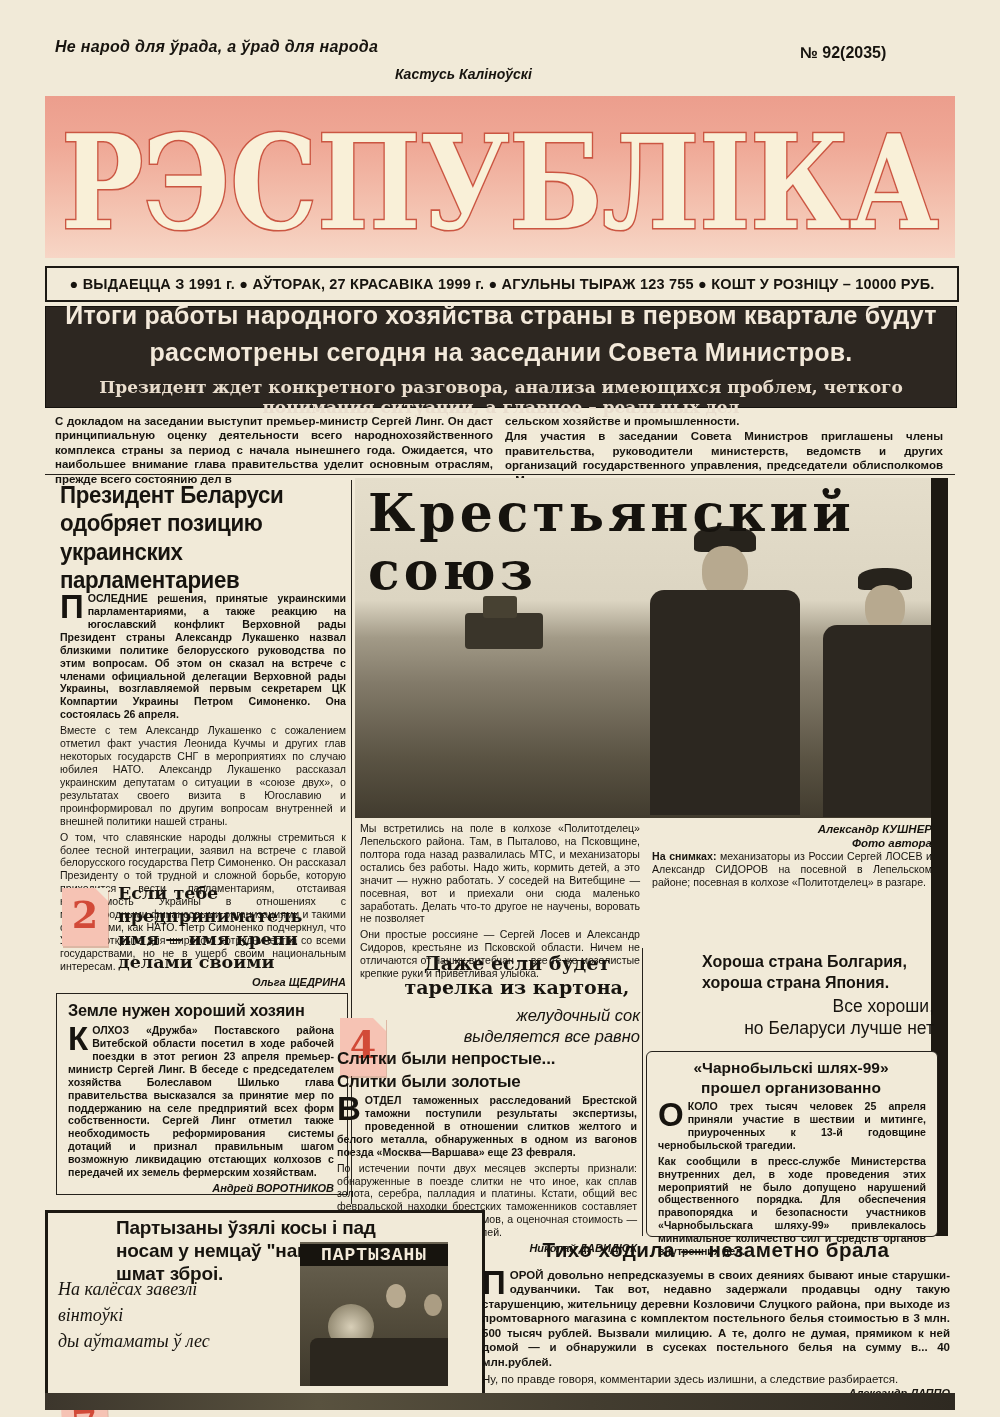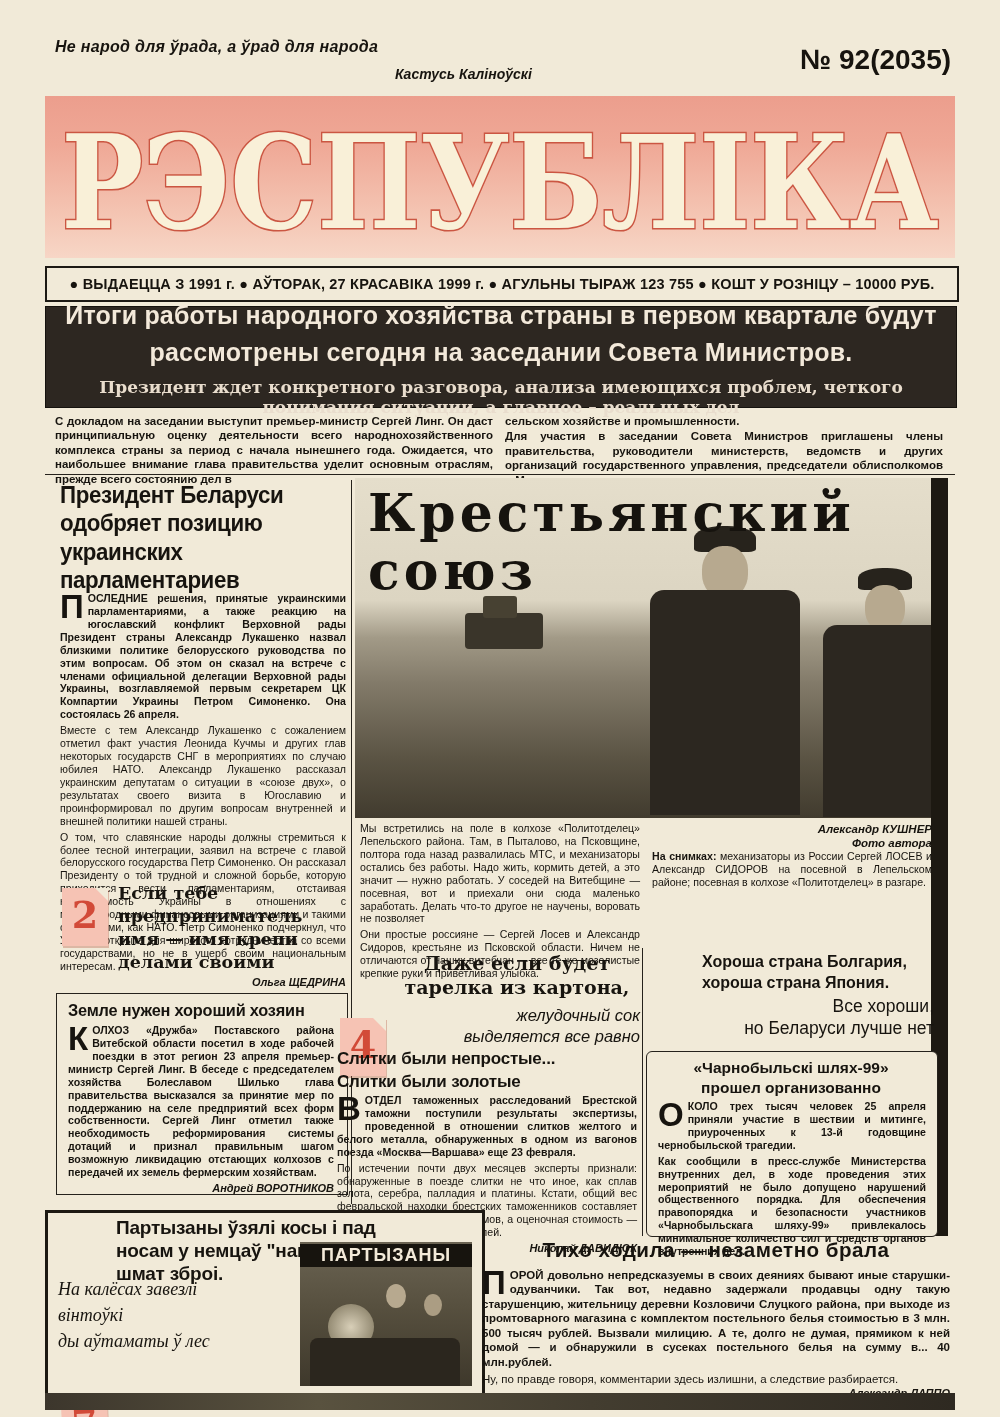--- a/index.html
+++ b/index.html
@@ -2,21 +2,21 @@
 <html><head>
 <meta charset="utf-8">
 <style>
   html,body{margin:0;padding:0;}
   .page{position:relative;width:1000px;height:1417px;background:#f1ead8;overflow:hidden;
         font-family:"Liberation Sans",sans-serif;color:#17140f;}
   .abs{position:absolute;}
   
   .motto{left:55px;top:38px;font-size:16px;font-weight:bold;font-style:italic;letter-spacing:.3px;}
   .motto-author{left:395px;top:66px;font-size:14px;font-weight:bold;font-style:italic;}
-  .issue{left:800px;top:44px;font-size:28px;font-weight:bold;}
+  .issue{left:800px;top:44px;font-size:16px;font-weight:bold;}
   
   .masthead{left:45px;top:96px;width:910px;height:162px;
      background:linear-gradient(180deg,#ec9e8d 0%,#efa896 30%,#f4c4b2 72%,#f7d6c6 100%);}
   .masthead svg{width:100%;height:100%;display:block;}
   .masthead-text{font-family:"DejaVu Serif",serif;font-weight:bold;font-size:120px;
      fill:#f9f0d8;stroke:#cb5642;stroke-width:3px;paint-order:stroke;}
   
   .dateline{left:45px;top:266px;width:910px;height:32px;border:2px solid #1c1914;background:#f1ead8;
      display:flex;align-items:center;justify-content:center;font-size:14.5px;font-weight:bold;letter-spacing:.2px;}
   
@@ -86,22 +86,22 @@
   
   .ch-box{left:646px;top:1051px;width:290px;height:184px;border:1px solid #26221c;border-radius:6px;background:#f1ead8;}
   .ch-title{left:654px;top:1058px;width:274px;font-size:15.5px;font-weight:900;text-align:center;white-space:pre-line;line-height:1.3;}
   .ch-body{left:658px;top:1100px;width:268px;font-weight:bold;}
   
   .t7-box{left:45px;top:1210px;width:434px;height:180px;border:3px solid #1d1912;background:#f1ead8;}
   .t7-icon{left:62px;top:1222px;transform:rotate(-3deg);}
   .t7-bold{left:116px;top:1216px;width:358px;font-size:19px;font-weight:900;line-height:1.22;white-space:pre-line;letter-spacing:-.2px;}
   .t7-italic{left:58px;top:1276px;width:245px;font-size:18px;font-style:italic;font-family:"Liberation Serif",serif;
      white-space:pre-line;line-height:1.45;}
-  .part-photo{left:300px;top:1242px;width:172px;height:144px;
-     background:linear-gradient(180deg,#6b6453 0%,#57503f 45%,#3e382b 100%);overflow:hidden;}
+  .part-photo{left:300px;top:1242px;width:148px;height:144px;
+     background:linear-gradient(180deg,#6b6453 0%,#57503f 45%,#3e382b 100%);overflow:hidden;font-family:Liberation Mono, monospace;}
   .part-label{position:absolute;left:0;top:2px;width:100%;text-align:center;background:#17140e;color:#f3ead9;
      font-size:18px;font-weight:900;letter-spacing:1px;padding:1px 0;}
   .blob{position:absolute;border-radius:50%;}
   
   .tiho-title{left:482px;top:1238px;width:468px;font-size:21px;font-weight:900;text-align:center;letter-spacing:.5px;transform:scaleX(.98);}
   .tiho-body{left:482px;top:1268px;width:468px;font-size:11.5px;font-weight:bold;line-height:1.26;text-align:justify;}
   .tiho-body .p2{font-weight:normal;}
 </style>
 </head>
 <body>

